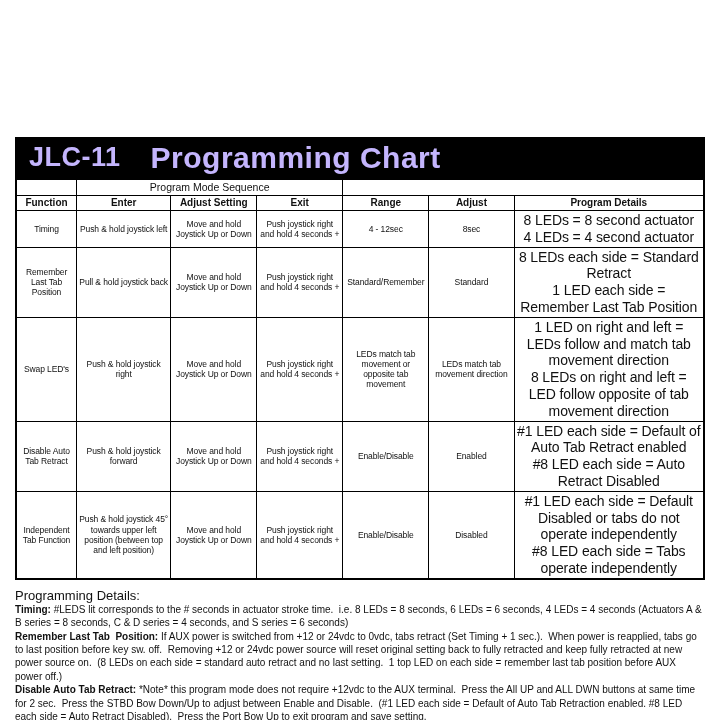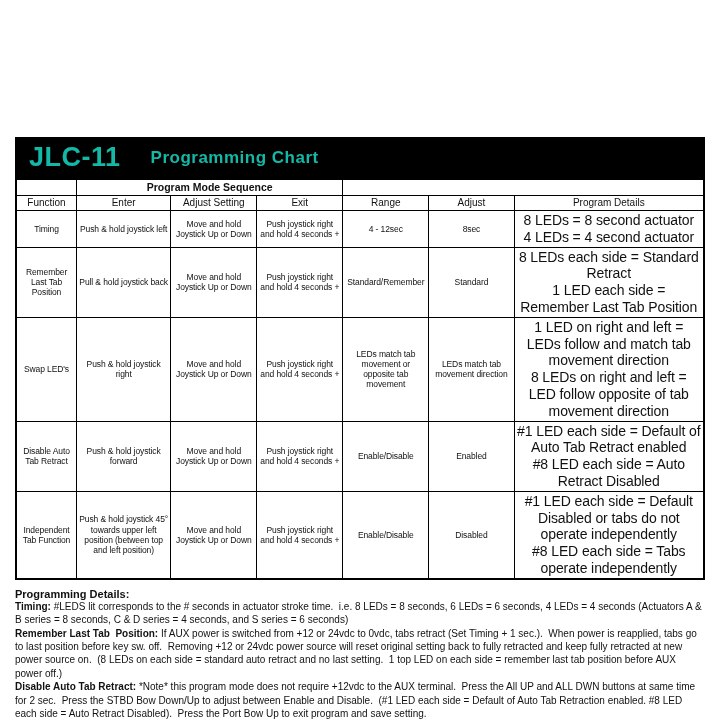--- a/index.html
+++ b/index.html
@@ -17,35 +17,35 @@
     background: #ffffff;
   }
   .content {
     position: absolute;
     left: 15px; top: 137px;
     width: 690px;
   }
   
   .banner {
     background: #000000;
-    color: #14b8a6;
+    color: #c4b5fd;
     height: 41px;
     display: flex;
     align-items: center;
     padding-left: 14px;
     box-sizing: border-box;
   }
   .banner .model {
     font-size: 27px;
     font-weight: bold;
     letter-spacing: 0.5px;
     margin-right: 30px;
   }
   .banner .title {
-    font-size: 17px;
+    font-size: 30px;
     font-weight: bold;
     letter-spacing: 0.5px;
   }
   
   table.chart {
     width: 100%;
     border-collapse: collapse;
     table-layout: fixed;
     border: 2px solid #000;
     background: #fff;
@@ -56,38 +56,38 @@
     vertical-align: middle;
     padding: 1px 2px;
     font-size: 8.5px;
     line-height: 1.2;
     letter-spacing: -0.1px;
     white-space: pre-line;
     overflow: hidden;
   }
   table.chart th {
     font-size: 10px;
-    font-weight: normal;
+    font-weight: bold;
     letter-spacing: 0;
     height: 12px;
     white-space: nowrap;
   }
   tr.group-row td {
     height: 13px;
-    font-weight: bold;
+    font-weight: normal;
     font-size: 10.5px;
     letter-spacing: 0;
   }
   td.fn { font-size: 8.5px; margin-top: 32px; }
   table.chart td.details-cell { font-size: 14px; }
   
   .details-heading {
     margin-top: 8px;
-    font-size: 11px;
-    font-weight: bold;
+    font-size: 13px;
+    font-weight: normal;
   }
   .para {
     font-size: 10px;
     line-height: 13.4px;
     white-space: pre-wrap;
   }
   .para b { font-weight: bold; }
 </style>
 </head>
 <body>

